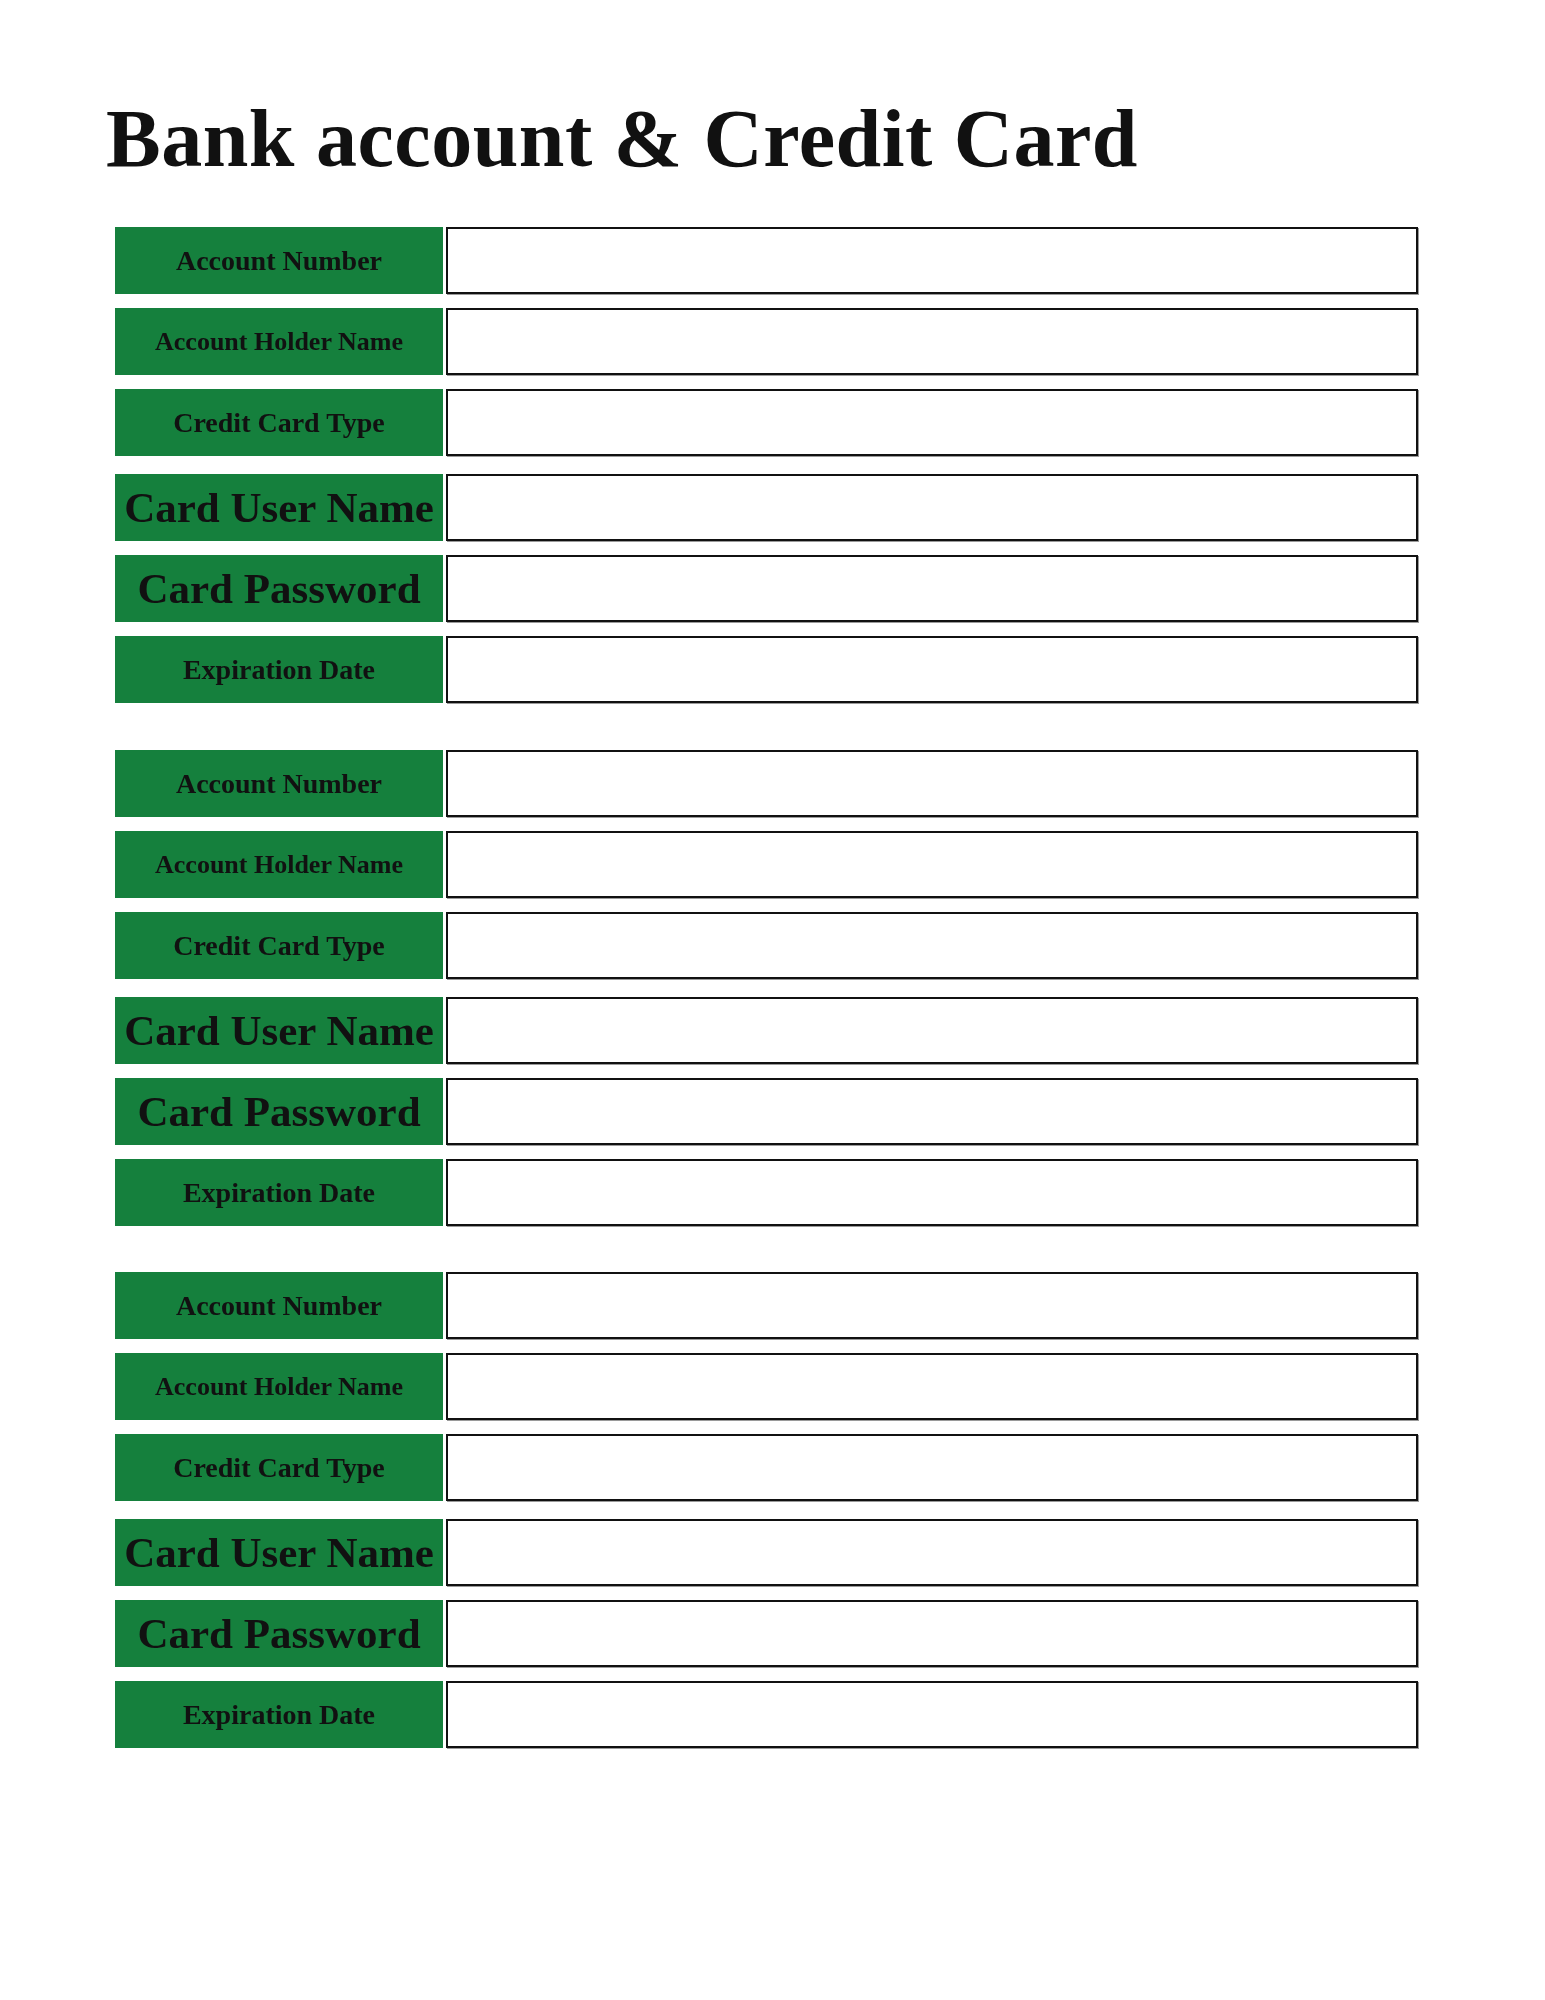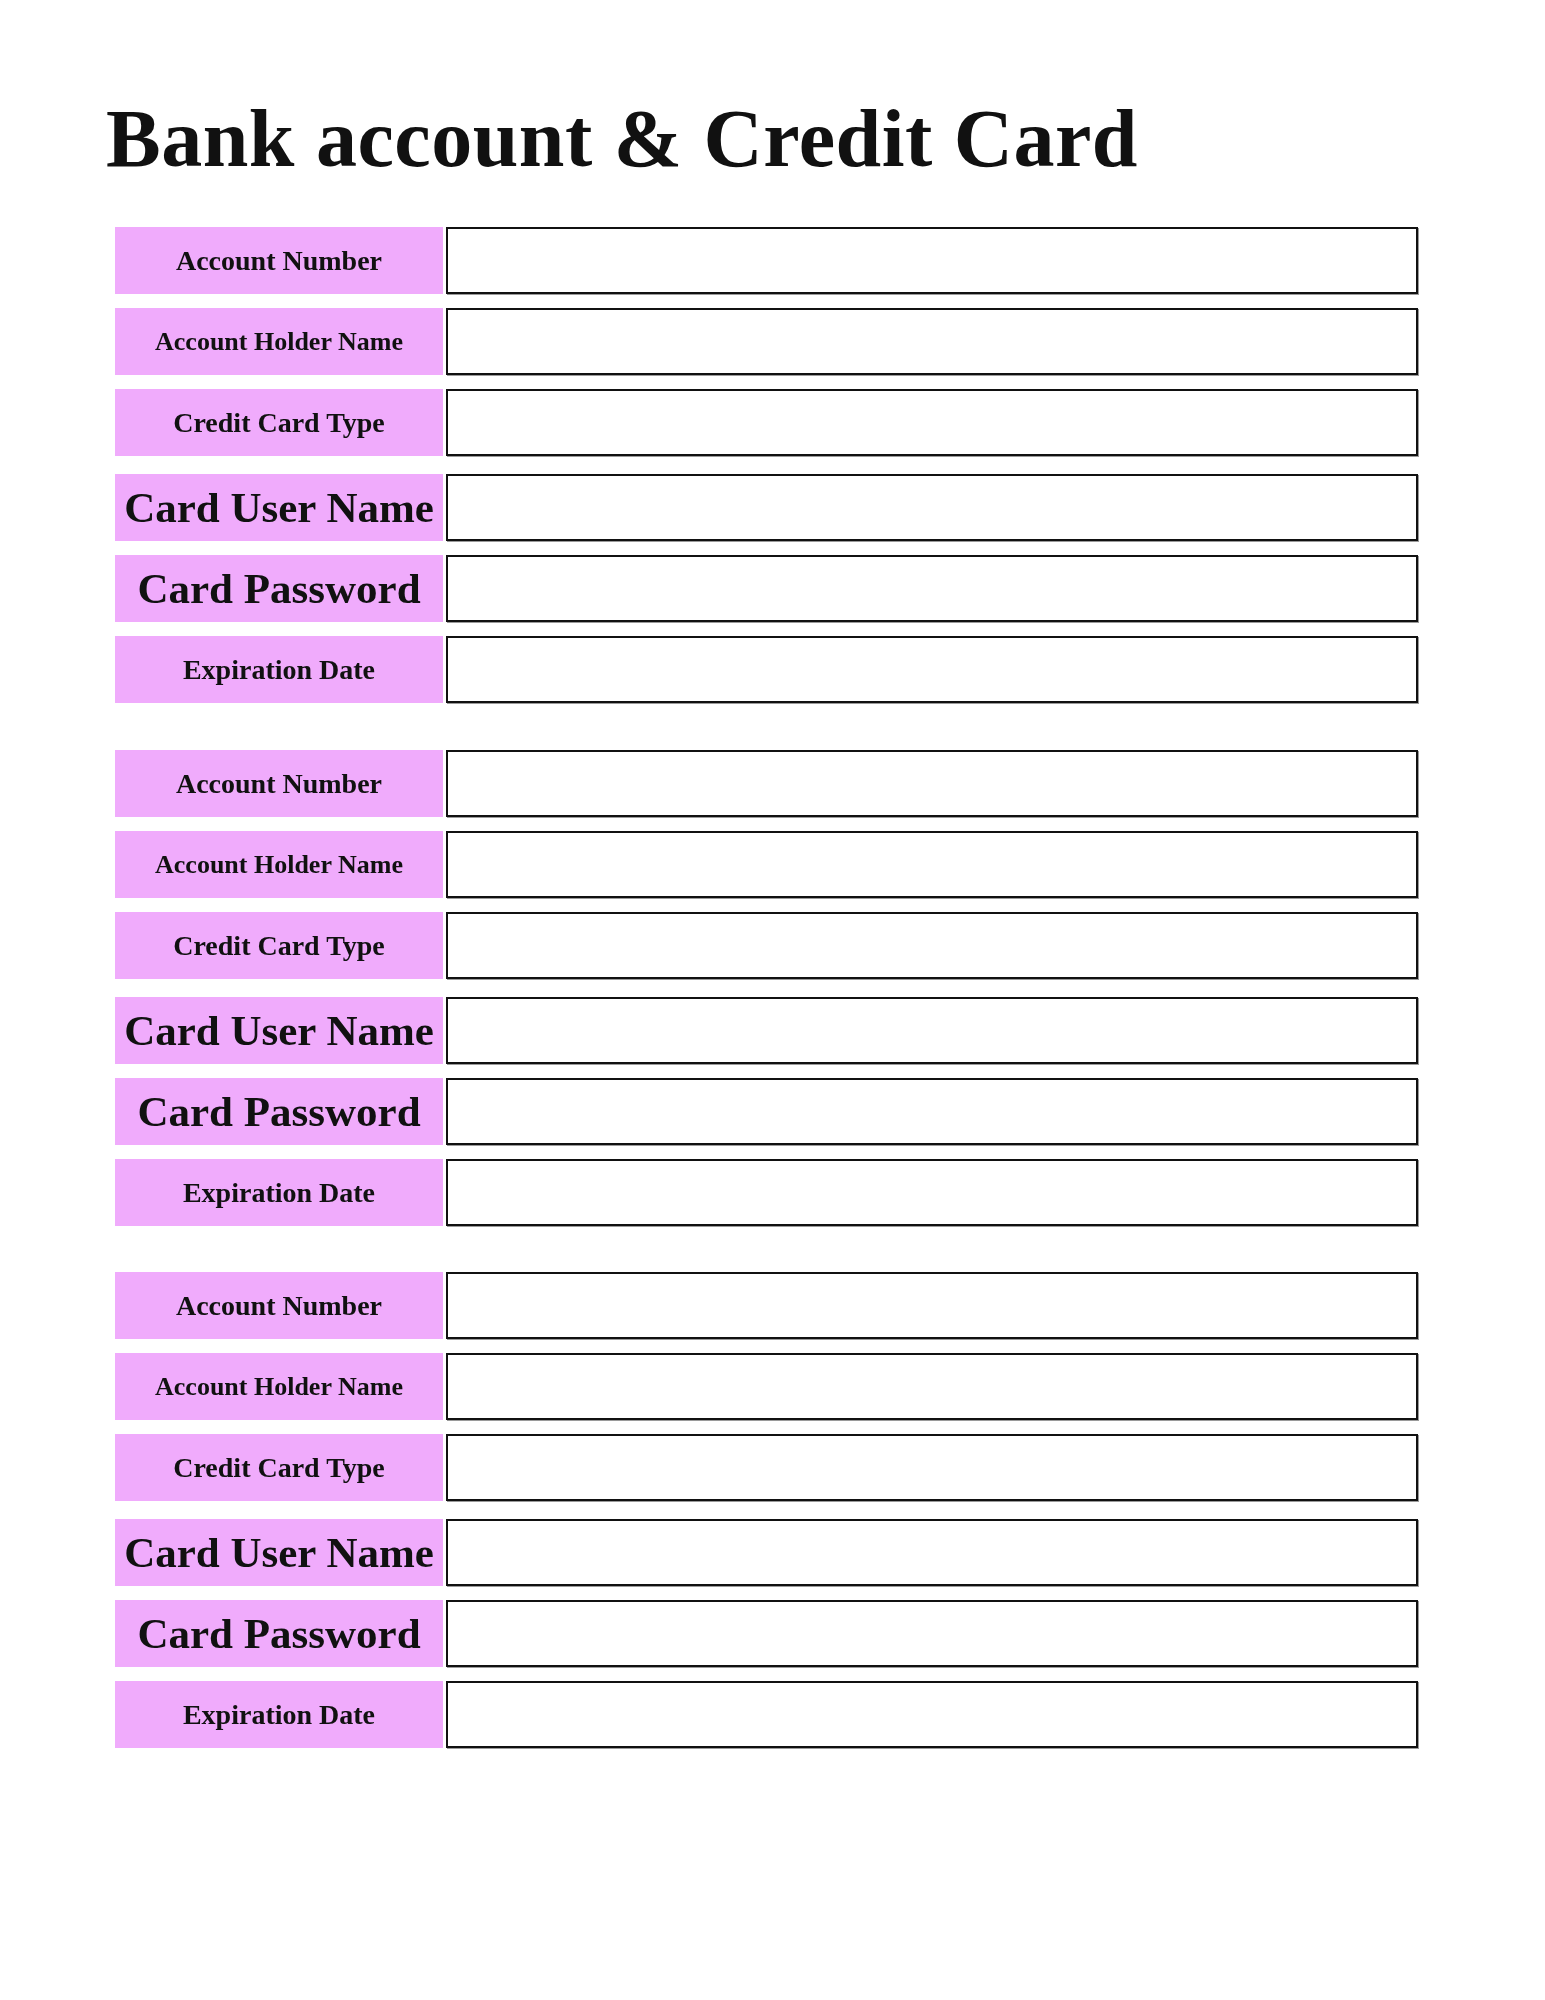--- a/index.html
+++ b/index.html
@@ -2,21 +2,21 @@
 <html><head>
   <meta charset="utf-8">
   <style>
     html, body { margin: 0; padding: 0; background: #ffffff; }
     body { width: 1545px; height: 2000px; position: relative; overflow: hidden;
            font-family: "Liberation Serif", "DejaVu Serif", serif; color: #111; }
     .title { position: absolute; left: 0; top: 98px; width: 1244px; text-align: center;
              font-size: 82px; font-weight: bold; letter-spacing: 0.5px; line-height: 1; margin: 0; }
     .section { position: absolute; left: 115px; width: 1305px; }
     .row { position: absolute; left: 0; width: 1305px; height: 67px; }
-    .label { position: absolute; left: 0; top: 0; width: 328px; height: 67px; background: #f0abfc;
+    .label { position: absolute; left: 0; top: 0; width: 328px; height: 67px; background: #15803d;
              display: flex; align-items: center; justify-content: center; font-weight: bold;
              font-size: 28px; white-space: nowrap; }
     .label.small { font-size: 26px; }
     .label.large { font-size: 43px; }
     .field { position: absolute; left: 331px; top: 0; width: 972px; height: 67px; box-sizing: border-box;
              border: 2px solid #111; background: #fff; box-shadow: 1px 1px 0 #9a9a9a; padding: 0 12px;
              font-family: "Liberation Serif", serif; font-size: 26px; outline: none; }
   </style>
 </head>
 <body>

